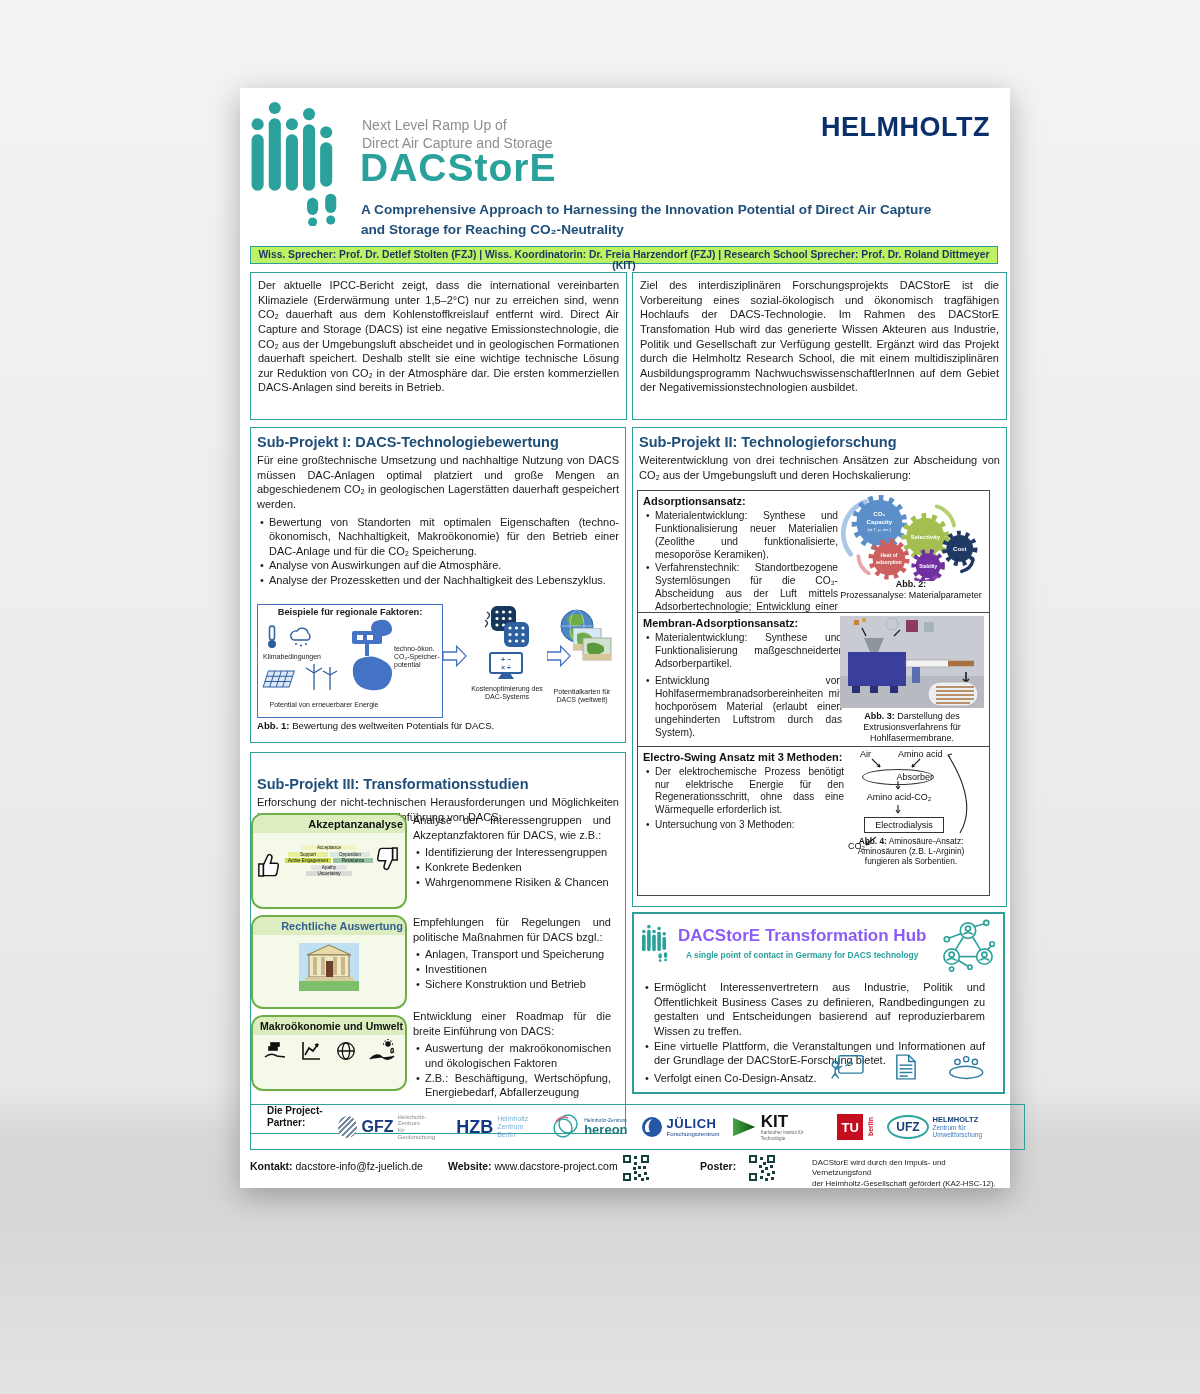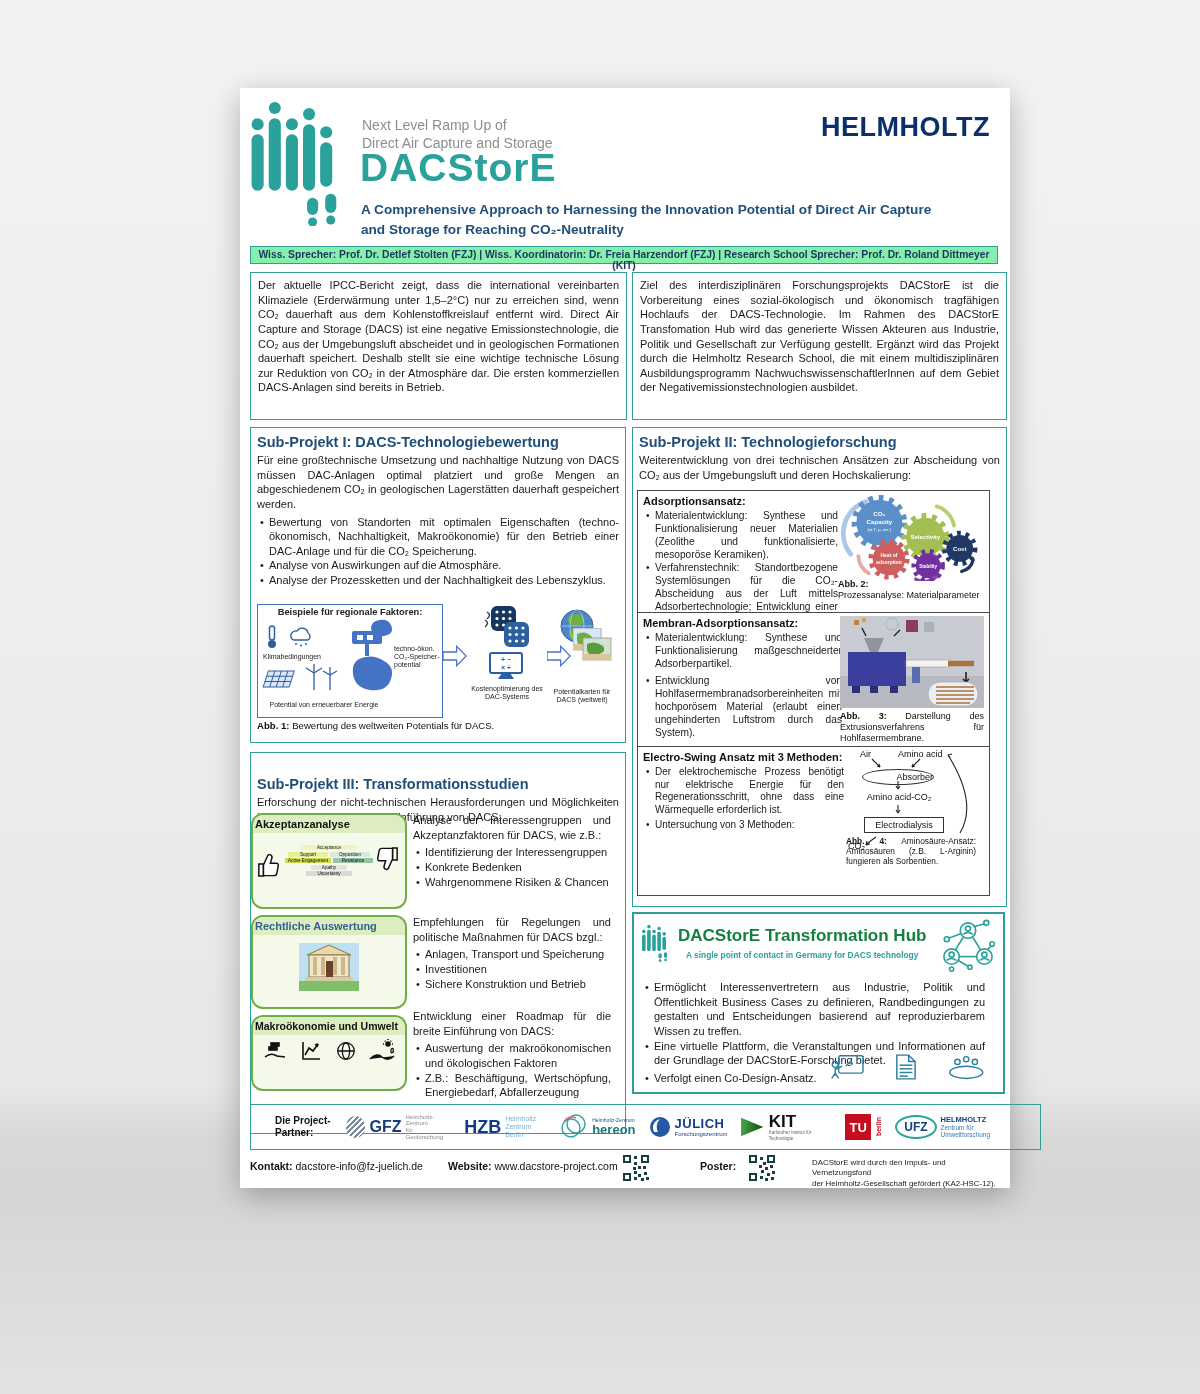--- a/index.html
+++ b/index.html
@@ -11,25 +11,25 @@
   .justify{text-align:justify;}
   .navy{color:#1f4e79;}
   .teal{color:#2ba19b;}
   .body-txt{font-size:11px;line-height:1.33;color:#1a1a1a;}
   .sec-box{position:absolute;border:1.6px solid #2f9e99;background:#fff;}
   .sec-title{font-size:14.5px;font-weight:bold;color:#1f4e79;margin:2px 0 3px 0;}
   ul.b{margin:3px 0 0 0;padding:0 0 0 3px;list-style:none;}
   ul.b li{padding-left:9px;position:relative;}
   ul.b li:before{content:"•";position:absolute;left:0;top:0;}
   ol.n{margin:1px 0 0 0;padding-left:26px;}
-  .cap{font-size:9px;line-height:1.22;color:#111;}
+  .cap{font-size:9px;line-height:1.22;color:#111;text-align:center;}
   .cap b{font-weight:bold;}
   .green-box{position:absolute;left:0;width:152px;border:2px solid #6fae46;border-radius:12px;
     background:#f5f9ea;overflow:hidden;}
-  .green-title{background:#dcedc0;text-align:left;font-weight:bold;font-size:11px;color:#111;
+  .green-title{background:#dcedc0;text-align:right;font-weight:bold;font-size:11px;color:#111;
     padding:3px 2px;border-radius:9px 9px 0 0;}
   .inner-box{position:absolute;border:1.1px solid #4a4a4a;background:#fff;padding:4px 5px;}
   .inner-title{font-weight:bold;font-size:11px;color:#111;}
   .small-label{font-size:7px;line-height:1.15;color:#222;text-align:center;}
   .qr{display:inline-block;vertical-align:middle;}
   .partner-item{display:flex;align-items:center;gap:4px;}
   .tiny{font-size:6px;line-height:1.1;color:#666;}
 </style>
 </head>
 <body>
@@ -56,21 +56,21 @@
     <div>Next Level Ramp Up of</div>
     <div>Direct Air Capture and Storage</div>
   </div>
   <div class="abs teal" style="left:120px;top:58px;font-size:39px;font-weight:bold;letter-spacing:1px">DACStorE</div>
   <div class="abs" style="right:20px;top:24px;font-size:27px;font-weight:bold;color:#0a2f6b;letter-spacing:.5px">HELMHOLTZ</div>
   <div class="abs navy" style="left:121px;top:112px;width:642px;font-size:13.6px;font-weight:bold;line-height:1.45">
     <div>A Comprehensive Approach to Harnessing the Innovation Potential of Direct Air Capture</div>
     <div>and Storage for Reaching CO₂-Neutrality</div>
   </div>
 
-  <div class="abs" style="left:10px;top:158px;width:746px;height:14px;border:1.4px solid #2f9e99;background:#86efac;
+  <div class="abs" style="left:10px;top:158px;width:746px;height:14px;border:1.4px solid #2f9e99;background:#bef264;
        text-align:center;font-size:10.3px;font-weight:bold;color:#17375e;padding-top:2px">Wiss. Sprecher: Prof. Dr. Detlef Stolten (FZJ)   |   Wiss. Koordinatorin: Dr. Freia Harzendorf (FZJ)   |   Research School Sprecher: Prof. Dr. Roland Dittmeyer (KIT)</div>
 
   <div class="sec-box body-txt justify" style="left:10px;top:184px;width:361px;height:136px;padding:5px 7px">Der aktuelle IPCC-Bericht zeigt, dass die international vereinbarten Klimaziele (Erderwärmung unter 1,5–2°C) nur zu erreichen sind, wenn CO₂ dauerhaft aus dem Kohlenstoffkreislauf entfernt wird. Direct Air Capture and Storage (DACS) ist eine negative Emissionstechnologie, die CO₂ aus der Umgebungsluft abscheidet und in geologischen Formationen dauerhaft speichert. Deshalb stellt sie eine wichtige technische Lösung zur Reduktion von CO₂ in der Atmosphäre dar. Die ersten kommerziellen DACS-Anlagen sind bereits in Betrieb.</div>
   <div class="sec-box body-txt justify" style="left:392px;top:184px;width:359px;height:136px;padding:5px 7px">Ziel des interdisziplinären Forschungsprojekts DACStorE ist die Vorbereitung eines sozial-ökologisch und ökonomisch tragfähigen Hochlaufs der DACS-Technologie. Im Rahmen des DACStorE Transfomation Hub wird das generierte Wissen Akteuren aus Industrie, Politik und Gesellschaft zur Verfügung gestellt. Ergänzt wird das Projekt durch die Helmholtz Research School, die mit einem multidisziplinären Ausbildungsprogramm NachwuchswissenschaftlerInnen auf dem Gebiet der Negativemissionstechnologien ausbildet.</div>
 
   <div class="sec-box" style="left:10px;top:339px;width:362px;height:306px;padding:4px 6px">
     <div class="sec-title">Sub-Projekt I: DACS-Technologiebewertung</div>
     <div class="body-txt justify">Für eine großtechnische Umsetzung und nachhaltige Nutzung von DACS müssen DAC-Anlagen optimal platziert und große Mengen an abgeschiedenem CO₂ in geologischen Lagerstätten dauerhaft gespeichert werden.</div>
     <ul class="b body-txt justify">
       <li>Bewertung von Standorten mit optimalen Eigenschaften (techno-ökonomisch, Nachhaltigkeit, Makroökonomie) für den Betrieb einer DAC-Anlage und für die CO₂ Speicherung.</li>
@@ -415,21 +415,21 @@
         <rect x="34" y="34" width="12" height="56" rx="6"></rect>
       <circle cx="57" cy="14" r="6"></circle>
         <rect x="51" y="24" width="12" height="66" rx="6"></rect>
       <circle cx="74" cy="32" r="6"></circle>
         <rect x="68" y="42" width="12" height="44" rx="6"></rect>
       <rect x="55" y="97" width="11" height="17" rx="5.5"></rect>
         <circle cx="60.5" cy="121" r="4.5"></circle>
       <rect x="73" y="93" width="11" height="19" rx="5.5"></rect>
         <circle cx="78.5" cy="119" r="4.5"></circle>
     </svg>
-    <div class="abs" style="left:44px;top:12px;font-size:17px;font-weight:bold;color:#15803d">DACStorE Transformation Hub</div>
+    <div class="abs" style="left:44px;top:12px;font-size:17px;font-weight:bold;color:#8b5cf6">DACStorE Transformation Hub</div>
     <div class="abs teal" style="left:52px;top:36px;font-size:8.4px;font-weight:bold">A single point of contact in Germany for DACS technology</div>
     <svg class="abs" style="right:8px;top:4px" width="54" height="54" viewBox="0 0 56 56" fill="none" stroke="#2ba19b" stroke-width="1.7">
       <circle cx="28" cy="13" r="8"></circle>
         <circle cx="28" cy="11" r="2.6"></circle>
         <path d="M23 17 q5 -4 10 0"></path>
       <circle cx="11" cy="40" r="8"></circle>
         <circle cx="11" cy="38" r="2.6"></circle>
         <path d="M6 44 q5 -4 10 0"></path>
       <circle cx="45" cy="40" r="8"></circle>
         <circle cx="45" cy="38" r="2.6"></circle>
@@ -470,21 +470,21 @@
       <svg width="42" height="28" viewBox="0 0 44 28" fill="none" stroke="#2b7da0" stroke-width="1.6">
         <circle cx="12" cy="7" r="3"></circle>
           <circle cx="22" cy="4" r="3"></circle>
           <circle cx="32" cy="7" r="3"></circle>
         <ellipse cx="22" cy="19" rx="19" ry="7"></ellipse>
       </svg>
     </div>
   </div>
 
   <div class="abs" style="left:10px;top:1016px;width:741px;height:44px;border:1.6px solid #2f9e99;
-       display:flex;align-items:center;gap:13px;padding:0 24px">
+       display:flex;gap:13px;padding:0 16px">
     <div style="font-size:10px;font-weight:bold;color:#111;line-height:1.2;width:62px">
       <div>Die Project-</div>
         <div>Partner:</div>
     </div>
     <div class="partner-item">
       <div style="width:22px;height:22px;border-radius:50%;background:repeating-linear-gradient(135deg,#7a8aa0 0 2px,#fff 2px 4px)"></div>
       <span style="font-size:16px;font-weight:bold;color:#1a3a7c">GFZ</span>
       <div class="tiny" style="color:#8a8a8a">
           <div>Helmholtz-Zentrum</div>
           <div>für Geoforschung</div>

